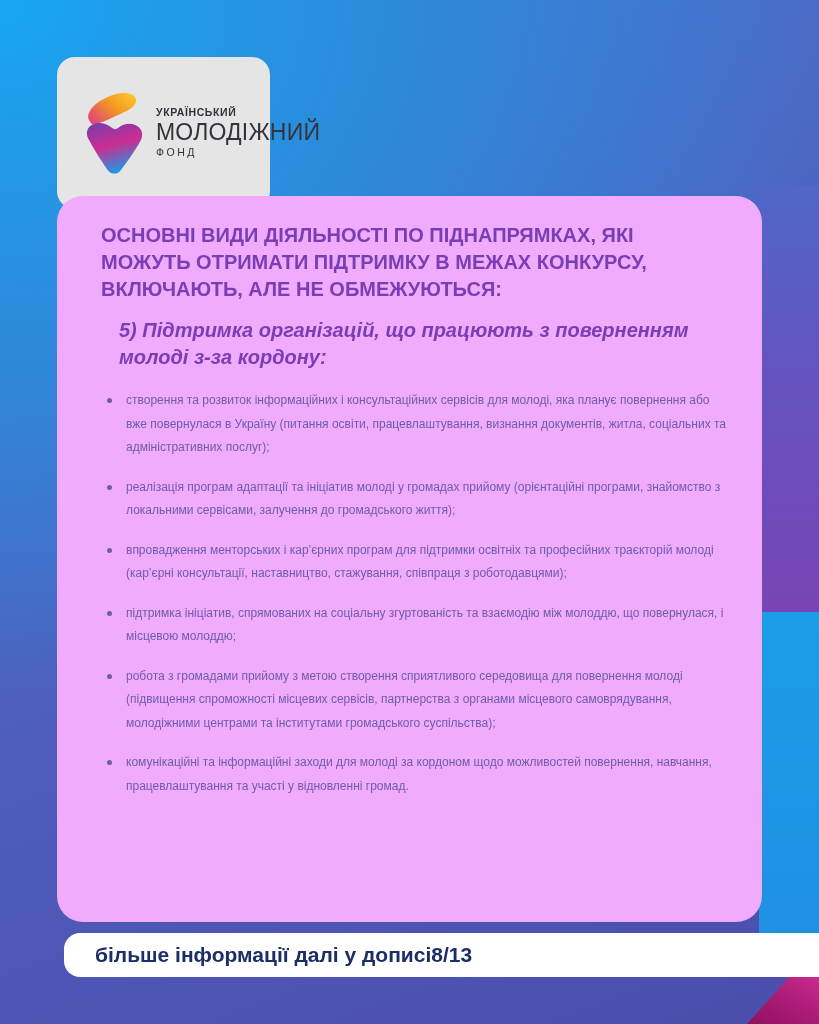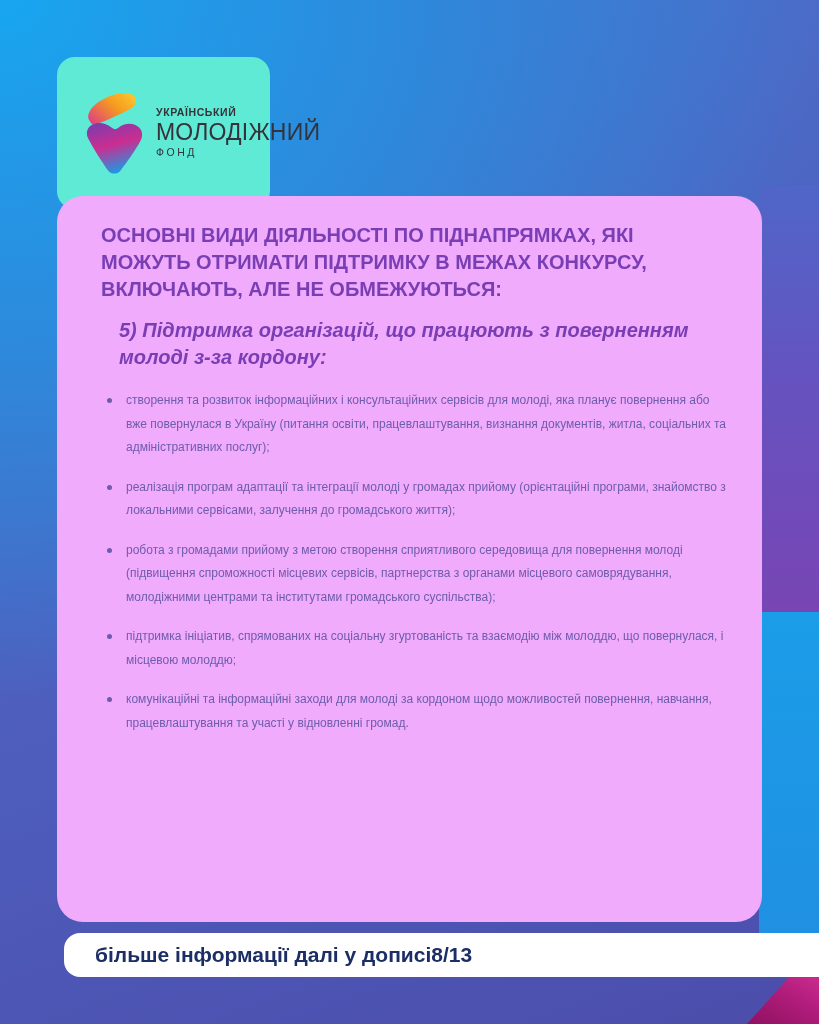--- a/index.html
+++ b/index.html
@@ -30,21 +30,21 @@
   }
   .corner-triangle{
     position:absolute;right:0;bottom:0;width:72px;height:80px;
     background:linear-gradient(210deg,#e23a9e 0%,#b21d7c 55%,#8e1160 100%);
     clip-path:polygon(100% 0%, 100% 100%, 0% 100%);
   }
 
   
   .logo-card{
     position:absolute;left:57px;top:57px;width:213px;height:152px;
-    background:#5eead4;border-radius:18px;
+    background:#e5e5e5;border-radius:18px;
     display:flex;align-items:center;padding-left:24px;box-sizing:border-box;
   }
   .logo-icon{width:66px;height:88px;flex:0 0 auto;}
   .logo-text{margin-left:9px;color:#34333b;line-height:1.12;}
   .logo-line1{display:block;font-size:10.5px;font-weight:600;letter-spacing:0.6px;}
   .logo-line2{display:block;font-size:23px;font-weight:400;letter-spacing:0.2px;margin-top:1px;}
   .logo-line3{display:block;font-size:10.5px;font-weight:400;letter-spacing:2.5px;margin-top:1px;}
 
   
   .main-card{
@@ -128,23 +128,24 @@
       <span class="logo-line2">МОЛОДІЖНИЙ</span>
       <span class="logo-line3">ФОНД</span>
     </div>
   </div>
 
   <div class="main-card">
     <h1 class="card-heading">ОСНОВНІ ВИДИ ДІЯЛЬНОСТІ ПО ПІДНАПРЯМКАХ, ЯКІ МОЖУТЬ ОТРИМАТИ ПІДТРИМКУ В МЕЖАХ КОНКУРСУ, ВКЛЮЧАЮТЬ, АЛЕ НЕ ОБМЕЖУЮТЬСЯ:</h1>
     <h2 class="card-subtitle">5) Підтримка організацій, що працюють з поверненням молоді з-за кордону:</h2>
     <ul class="bullet-list">
       <li>створення та розвиток інформаційних і консультаційних сервісів для молоді, яка планує повернення або вже повернулася в Україну (питання освіти, працевлаштування, визнання документів, житла, соціальних та адміністративних послуг);</li>
-      <li>реалізація програм адаптації та інтеграції молоді у громадах прийому (орієнтаційні програми, знайомство з локальними сервісами, залучення до громадського життя);</li>
+      <li>реалізація програм адаптації та ініціатив молоді у громадах прийому (орієнтаційні програми, знайомство з локальними сервісами, залучення до громадського життя);</li>
+      <li>впровадження менторських і кар’єрних програм для підтримки освітніх та професійних траєкторій молоді (кар’єрні консультації, наставництво, стажування, співпраця з роботодавцями);</li>
+      <li>підтримка ініціатив, спрямованих на соціальну згуртованість та взаємодію між молоддю, що повернулася, і місцевою молоддю;</li>
       <li>робота з громадами прийому з метою створення сприятливого середовища для повернення молоді (підвищення спроможності місцевих сервісів, партнерства з органами місцевого самоврядування, молодіжними центрами та інститутами громадського суспільства);</li>
-      <li>підтримка ініціатив, спрямованих на соціальну згуртованість та взаємодію між молоддю, що повернулася, і місцевою молоддю;</li>
       <li>комунікаційні та інформаційні заходи для молоді за кордоном щодо можливостей повернення, навчання, працевлаштування та участі у відновленні громад.</li>
     </ul>
   </div>
 
   <div class="footer-pill">
     <span class="footer-note">більше інформації далі у дописі</span>
     <span class="page-indicator">8/13</span>
   </div>
 
 </div>

